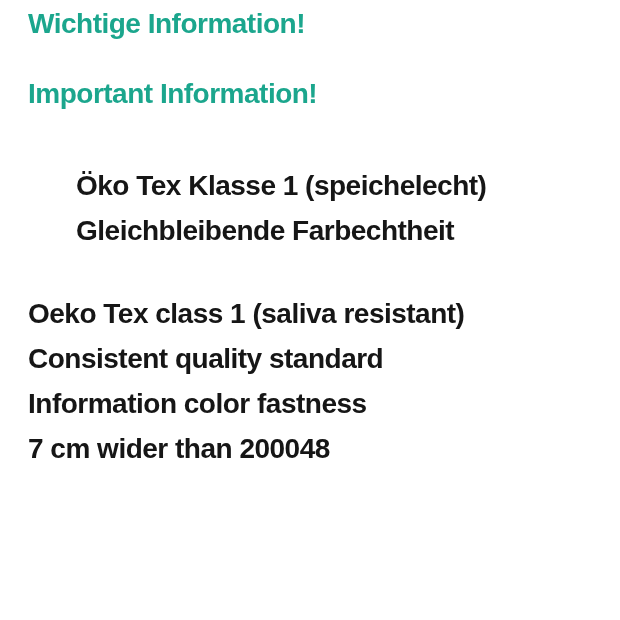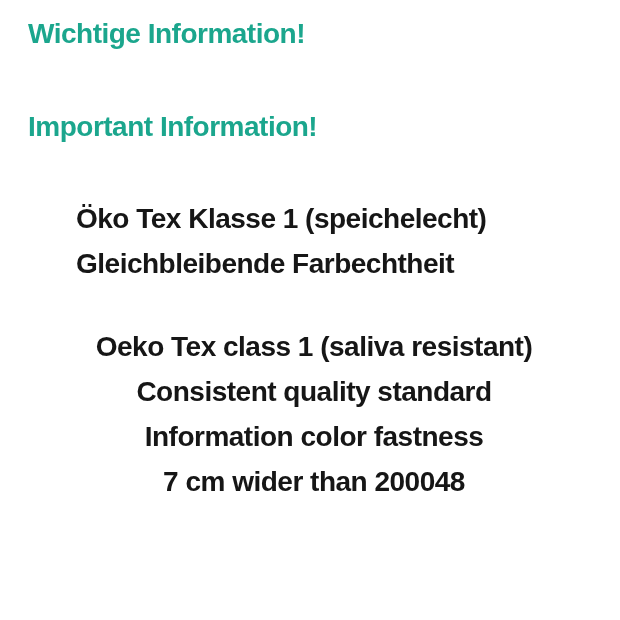--- a/index.html
+++ b/index.html
@@ -5,48 +5,47 @@
     html, body {
       margin: 0;
       padding: 0;
       background: var(--bg, #ffffff);
     }
     .canvas {
       position: relative;
       width: 620px;
       height: 620px;
       box-sizing: border-box;
-      padding: 11px 20px 0 28px;
+      padding: 1px 20px 0 28px;
       overflow: hidden;
       background: var(--bg, #ffffff);
       font-family: "Liberation Sans", sans-serif;
       font-weight: bold;
       color: var(--text, #161616);
     }
     .heading {
       margin: 0;
       font-size: 28px;
       line-height: 45px;
       letter-spacing: -0.5px;
       color: var(--accent, #1ba68d);
       white-space: nowrap;
     }
     .heading--second {
-      margin-top: 48px;
+      margin-top: 25px;
     }
     .text-block {
       margin: 0;
     }
     .text-block--german {
       margin-top: 47px;
       margin-left: 48px;
     }
     .text-block--english {
       margin-top: 38px;
-      text-align: center;
     }
     .text-line {
       margin: 0;
       font-size: 28px;
       line-height: 45px;
       letter-spacing: -0.5px;
       white-space: nowrap;
     }
   </style>
 </head>

